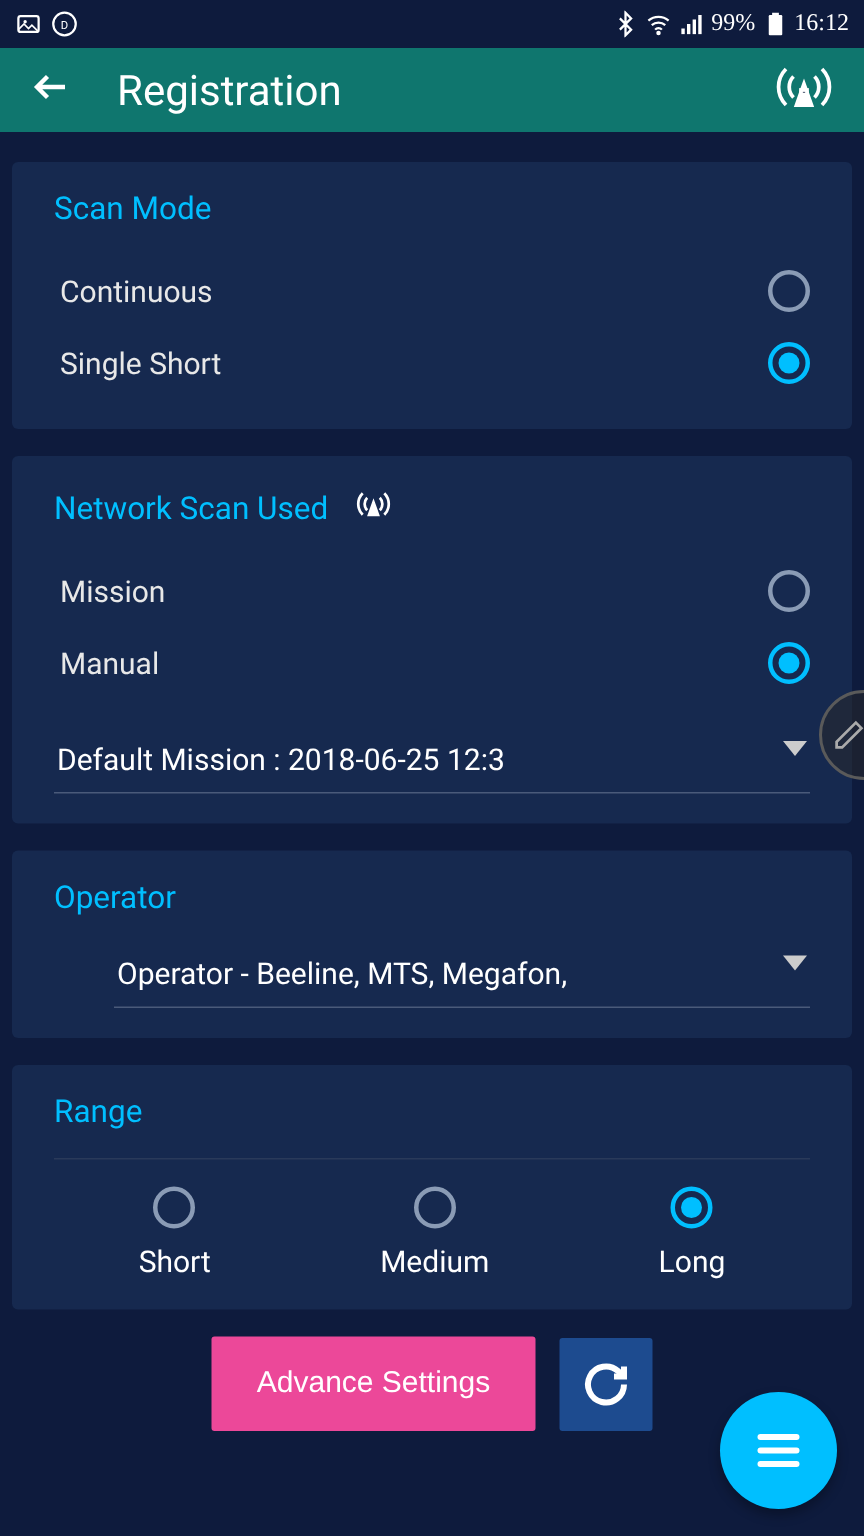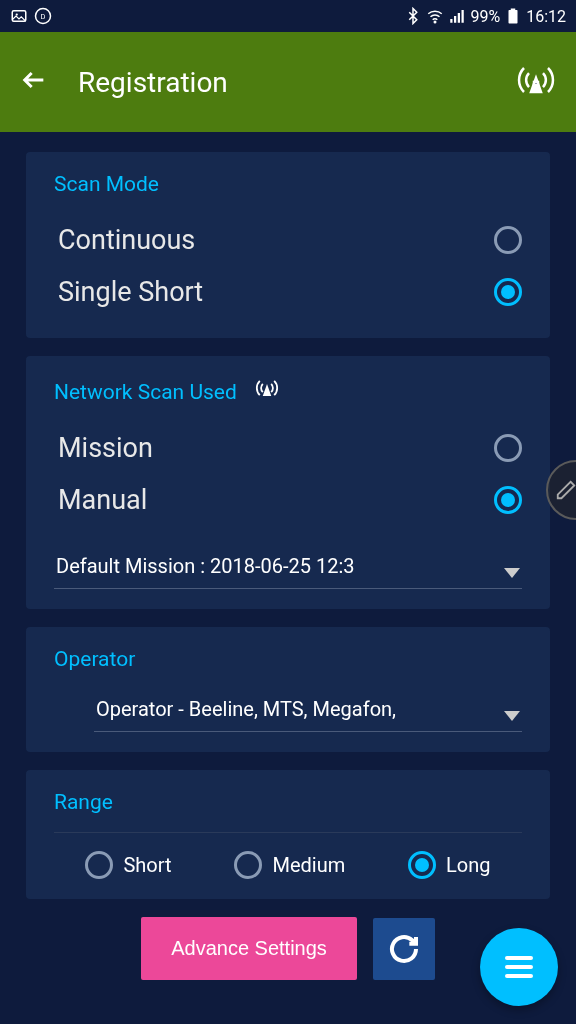--- a/index.html
+++ b/index.html
@@ -14,48 +14,48 @@
     }
     .status-bar {
       height: 32px;
       background: #0e1b3d;
       display: flex;
       align-items: center;
       padding: 0 10px;
       font-size: 16px;
     }
     .status-left { display: flex; gap: 6px; align-items: center; }
-    .status-right { margin-left: auto; display: flex; gap: 4px; align-items: center; }
+    .status-right { margin-left: auto; display: flex; gap: 4px; align-items: center; font-family: Liberation Serif, serif; }
     .status-icon { width: 18px; height: 18px; display: inline-flex; align-items: center; justify-content: center; }
     .header {
-      height: 100px;
-      background: #4d7c0f;
+      height: 56px;
+      background: #0f766e;
       display: flex;
       align-items: center;
       padding: 0 20px;
       gap: 30px;
     }
     .back-arrow { width: 28px; height: 28px; }
     .header-title { font-size: 28px; font-weight: 400; flex: 1; }
     .antenna-icon { width: 40px; height: 40px; }
-    .content { padding: 20px 26px 0; border-radius: 12px; }
+    .content { padding: 20px 8px 0; border-radius: 12px; }
     .card {
       background: #16294f;
       border-radius: 4px;
       padding: 20px 28px;
       margin-bottom: 18px;
     }
     .card-title { color: #00bfff; font-size: 21px; margin-bottom: 18px; }
     .card-title-row { display: flex; align-items: flex-end; gap: 18px; margin-bottom: 18px; }
     .radio-row {
       display: flex;
       align-items: center;
       justify-content: space-between;
       padding: 10px 0;
-      font-size: 27px;
+      font-size: 20px;
       color: #e8e8e8;
     }
     .radio-row-indent { padding-left: 4px; }
     .radio {
       width: 28px; height: 28px;
       border: 3px solid #8a9bb5;
       border-radius: 50%;
       position: relative;
     }
     .radio.selected { border-color: #00bfff; }
@@ -63,42 +63,42 @@
       content: '';
       position: absolute;
       top: 50%; left: 50%;
       width: 14px; height: 14px;
       background: #00bfff;
       border-radius: 50%;
       transform: translate(-50%, -50%);
     }
     .dropdown {
       display: flex;
-      align-items: flex-end;
+      align-items: flex-start;
       justify-content: space-between;
       border-bottom: 1px solid #4a5a7a;
       padding: 8px 2px 10px;
       margin-top: 20px;
       font-size: 20px;
     }
     .dropdown-single { margin-top: 4px; margin-left: 40px; }
     .triangle-down {
       width: 0; height: 0;
       border-left: 8px solid transparent;
       border-right: 8px solid transparent;
       border-top: 10px solid #ccc;
     }
     .range-row {
       display: flex;
       justify-content: space-around;
       margin-top: 12px;
       border-top: 1px solid #2a3a5a;
       padding-top: 18px;
     }
-    .range-item { display: flex; flex-direction: row; align-items: center; gap: 10px; }
+    .range-item { display: flex; flex-direction: column; align-items: center; gap: 10px; }
     .range-label { font-size: 20px; }
     .bottom-row {
       display: flex;
       gap: 16px;
       padding: 0 40px 0 40px;
       align-items: center;
       justify-content: center;
     }
     .advance-btn {
       background: #ec4899;

